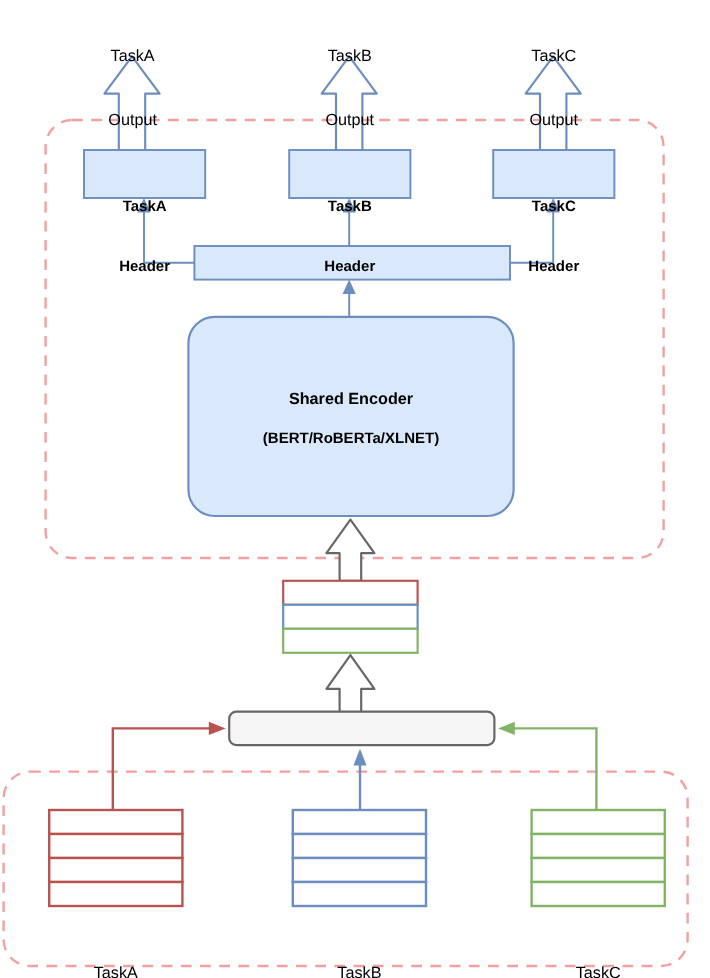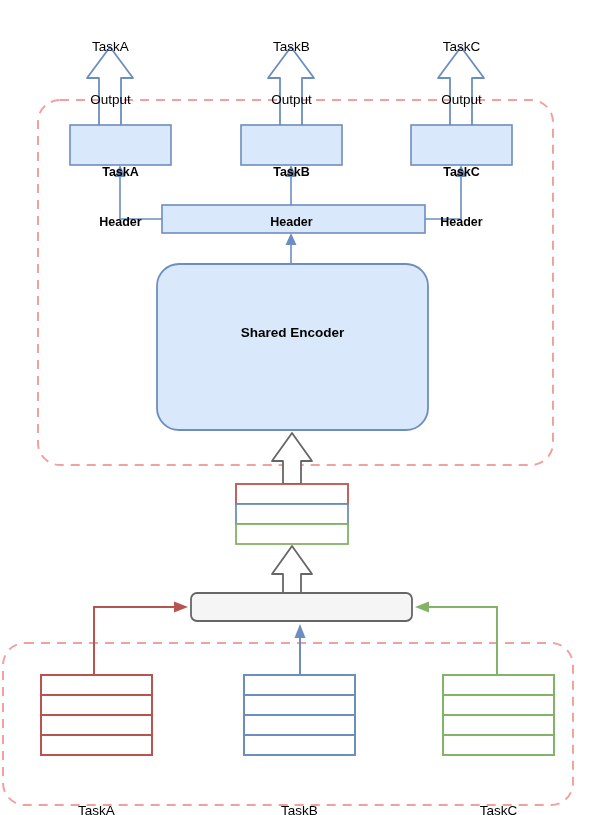--- a/index.html
+++ b/index.html
@@ -136,20 +136,21 @@
     <div>TaskB</div>
     <div>Header</div>
   </div>
   <div class="lbl lbl-bold" style="left:411px; top:131px; width:101px;">
     <div>TaskC</div>
     <div>Header</div>
   </div>
 
 
   <div class="lbl lbl-bold" style="left:157px; top:324px; width:271px; font-size:13.5px;">Shared Encoder</div>
+  <div class="lbl lbl-bold" style="left:157px; top:357px; width:271px; font-size:12.5px;">(BERT/RoBERTa/XLNET)</div>
 
 
   <div class="lbl lbl-plain" style="left:41px; top:766px; width:111px;">
     <div>TaskA</div>
     
   </div>
   <div class="lbl lbl-plain" style="left:244px; top:766px; width:111px;">
     <div>TaskB</div>
     
   </div>

